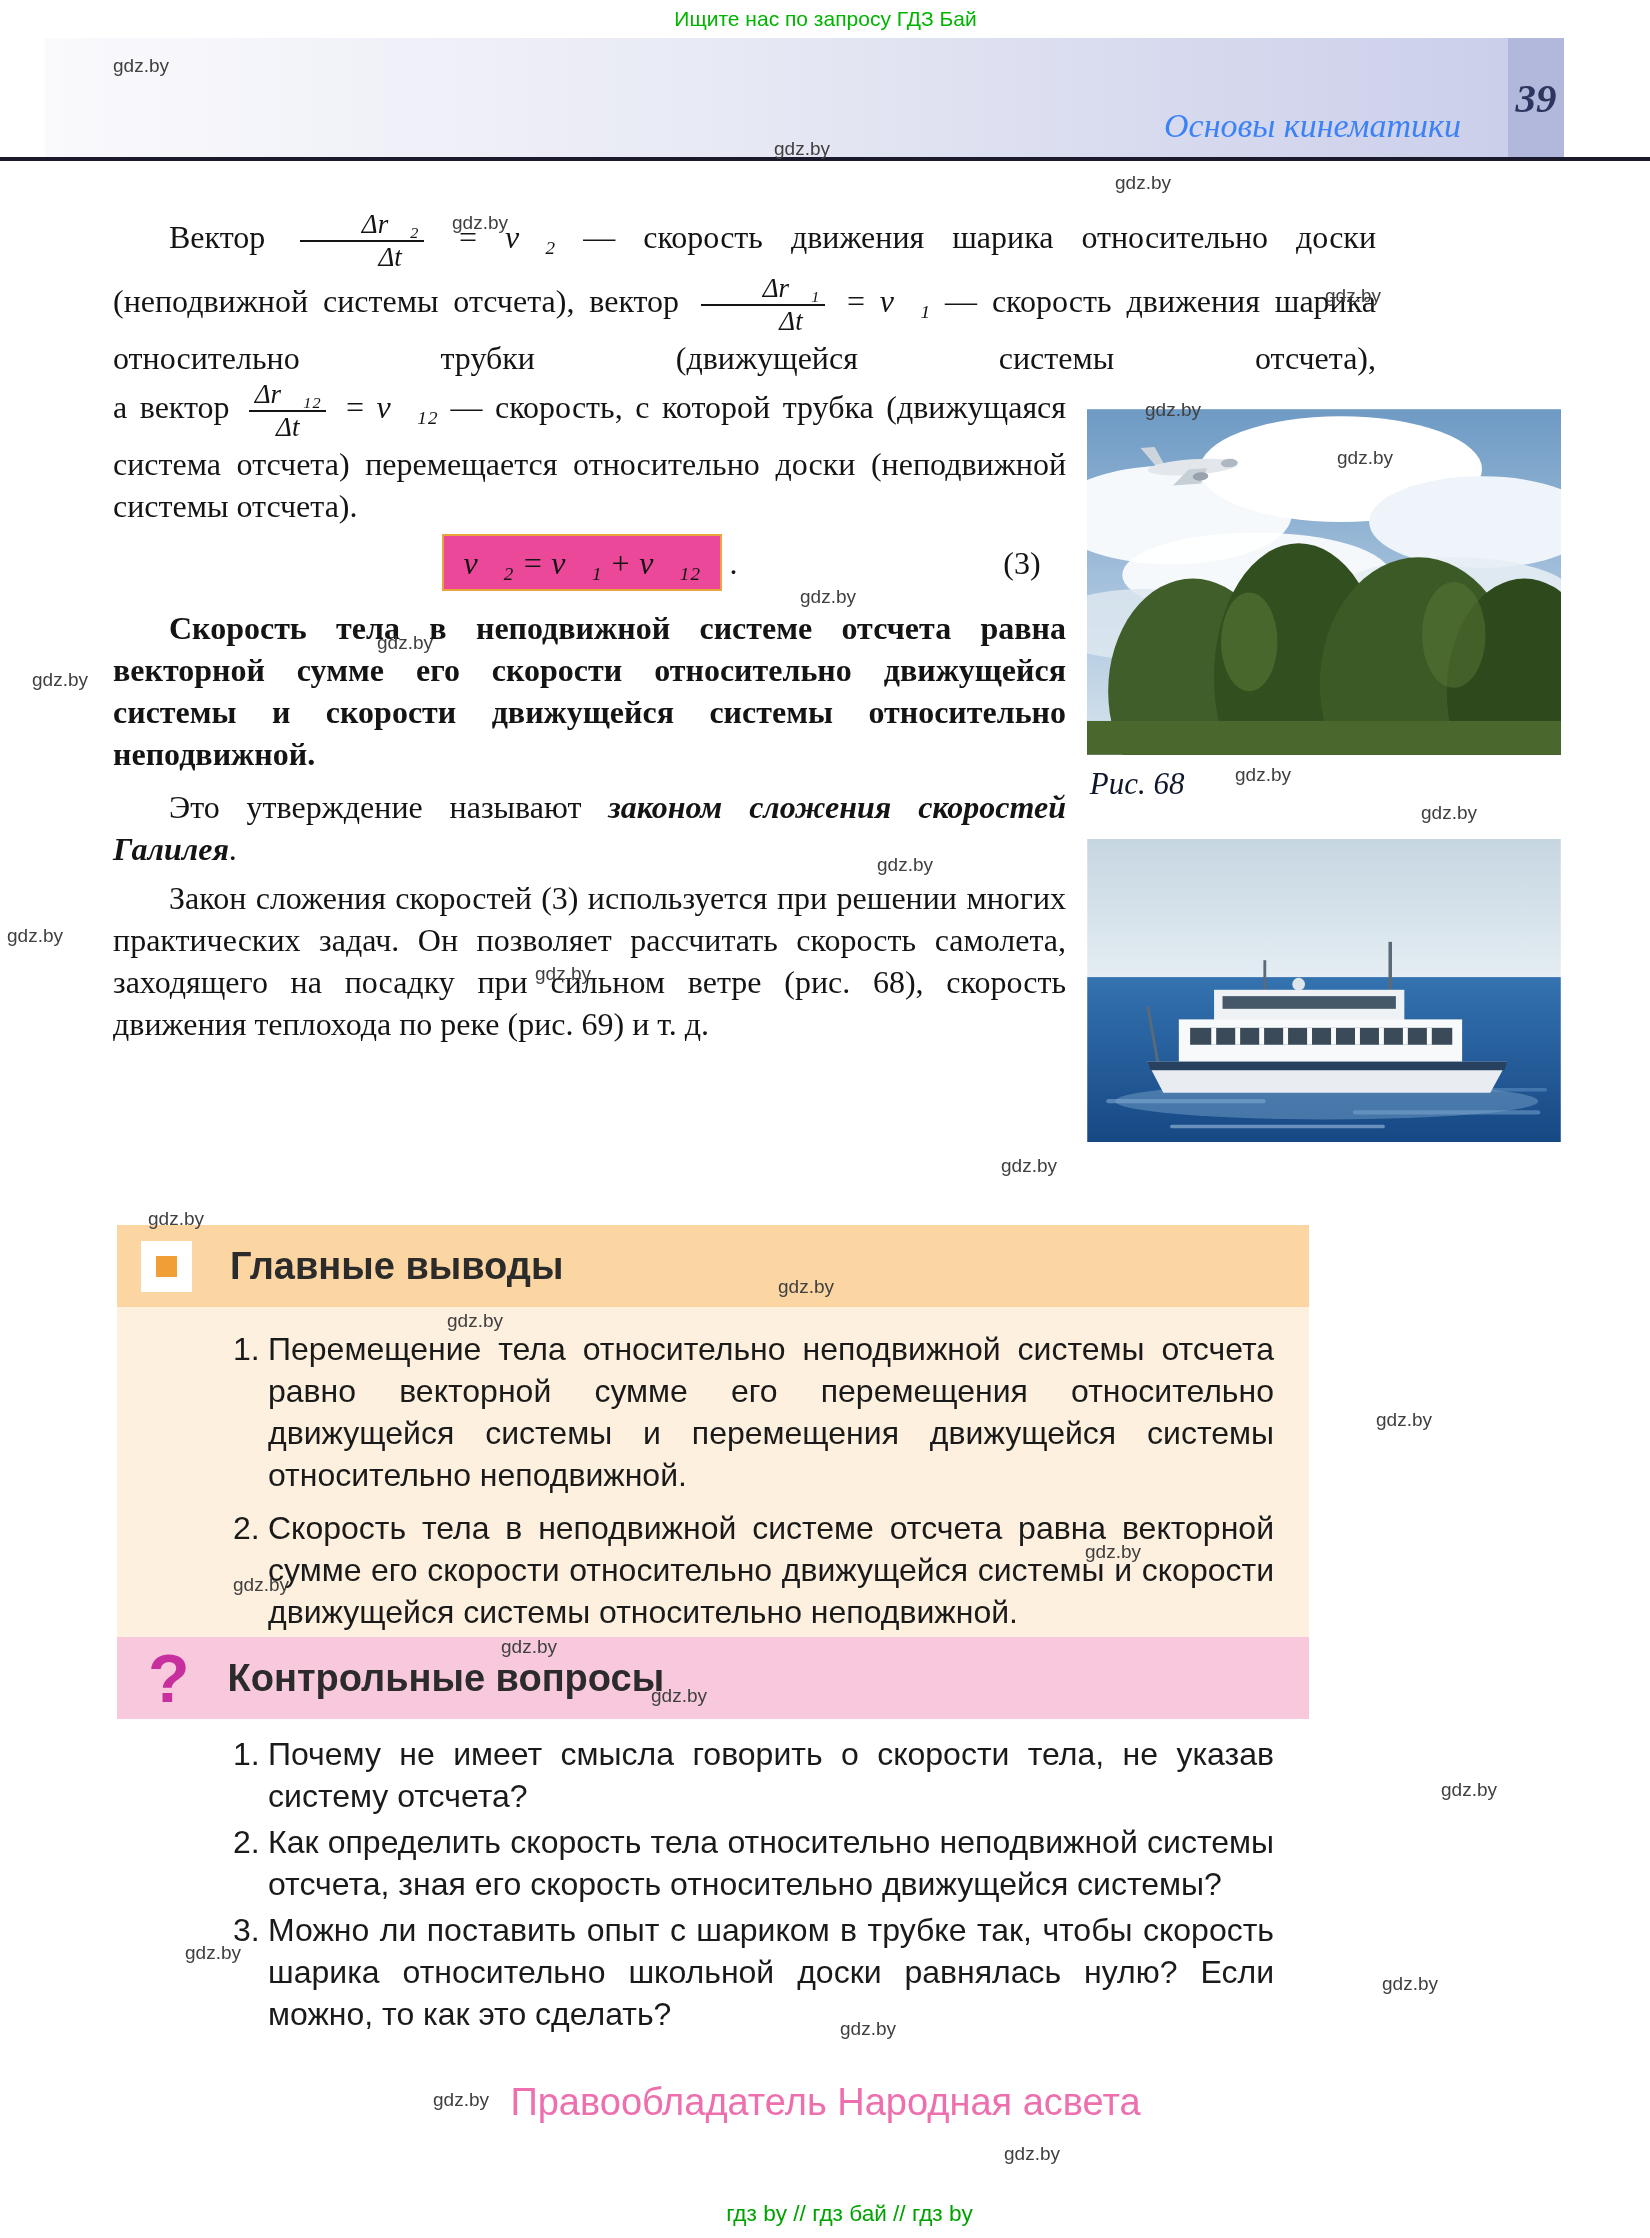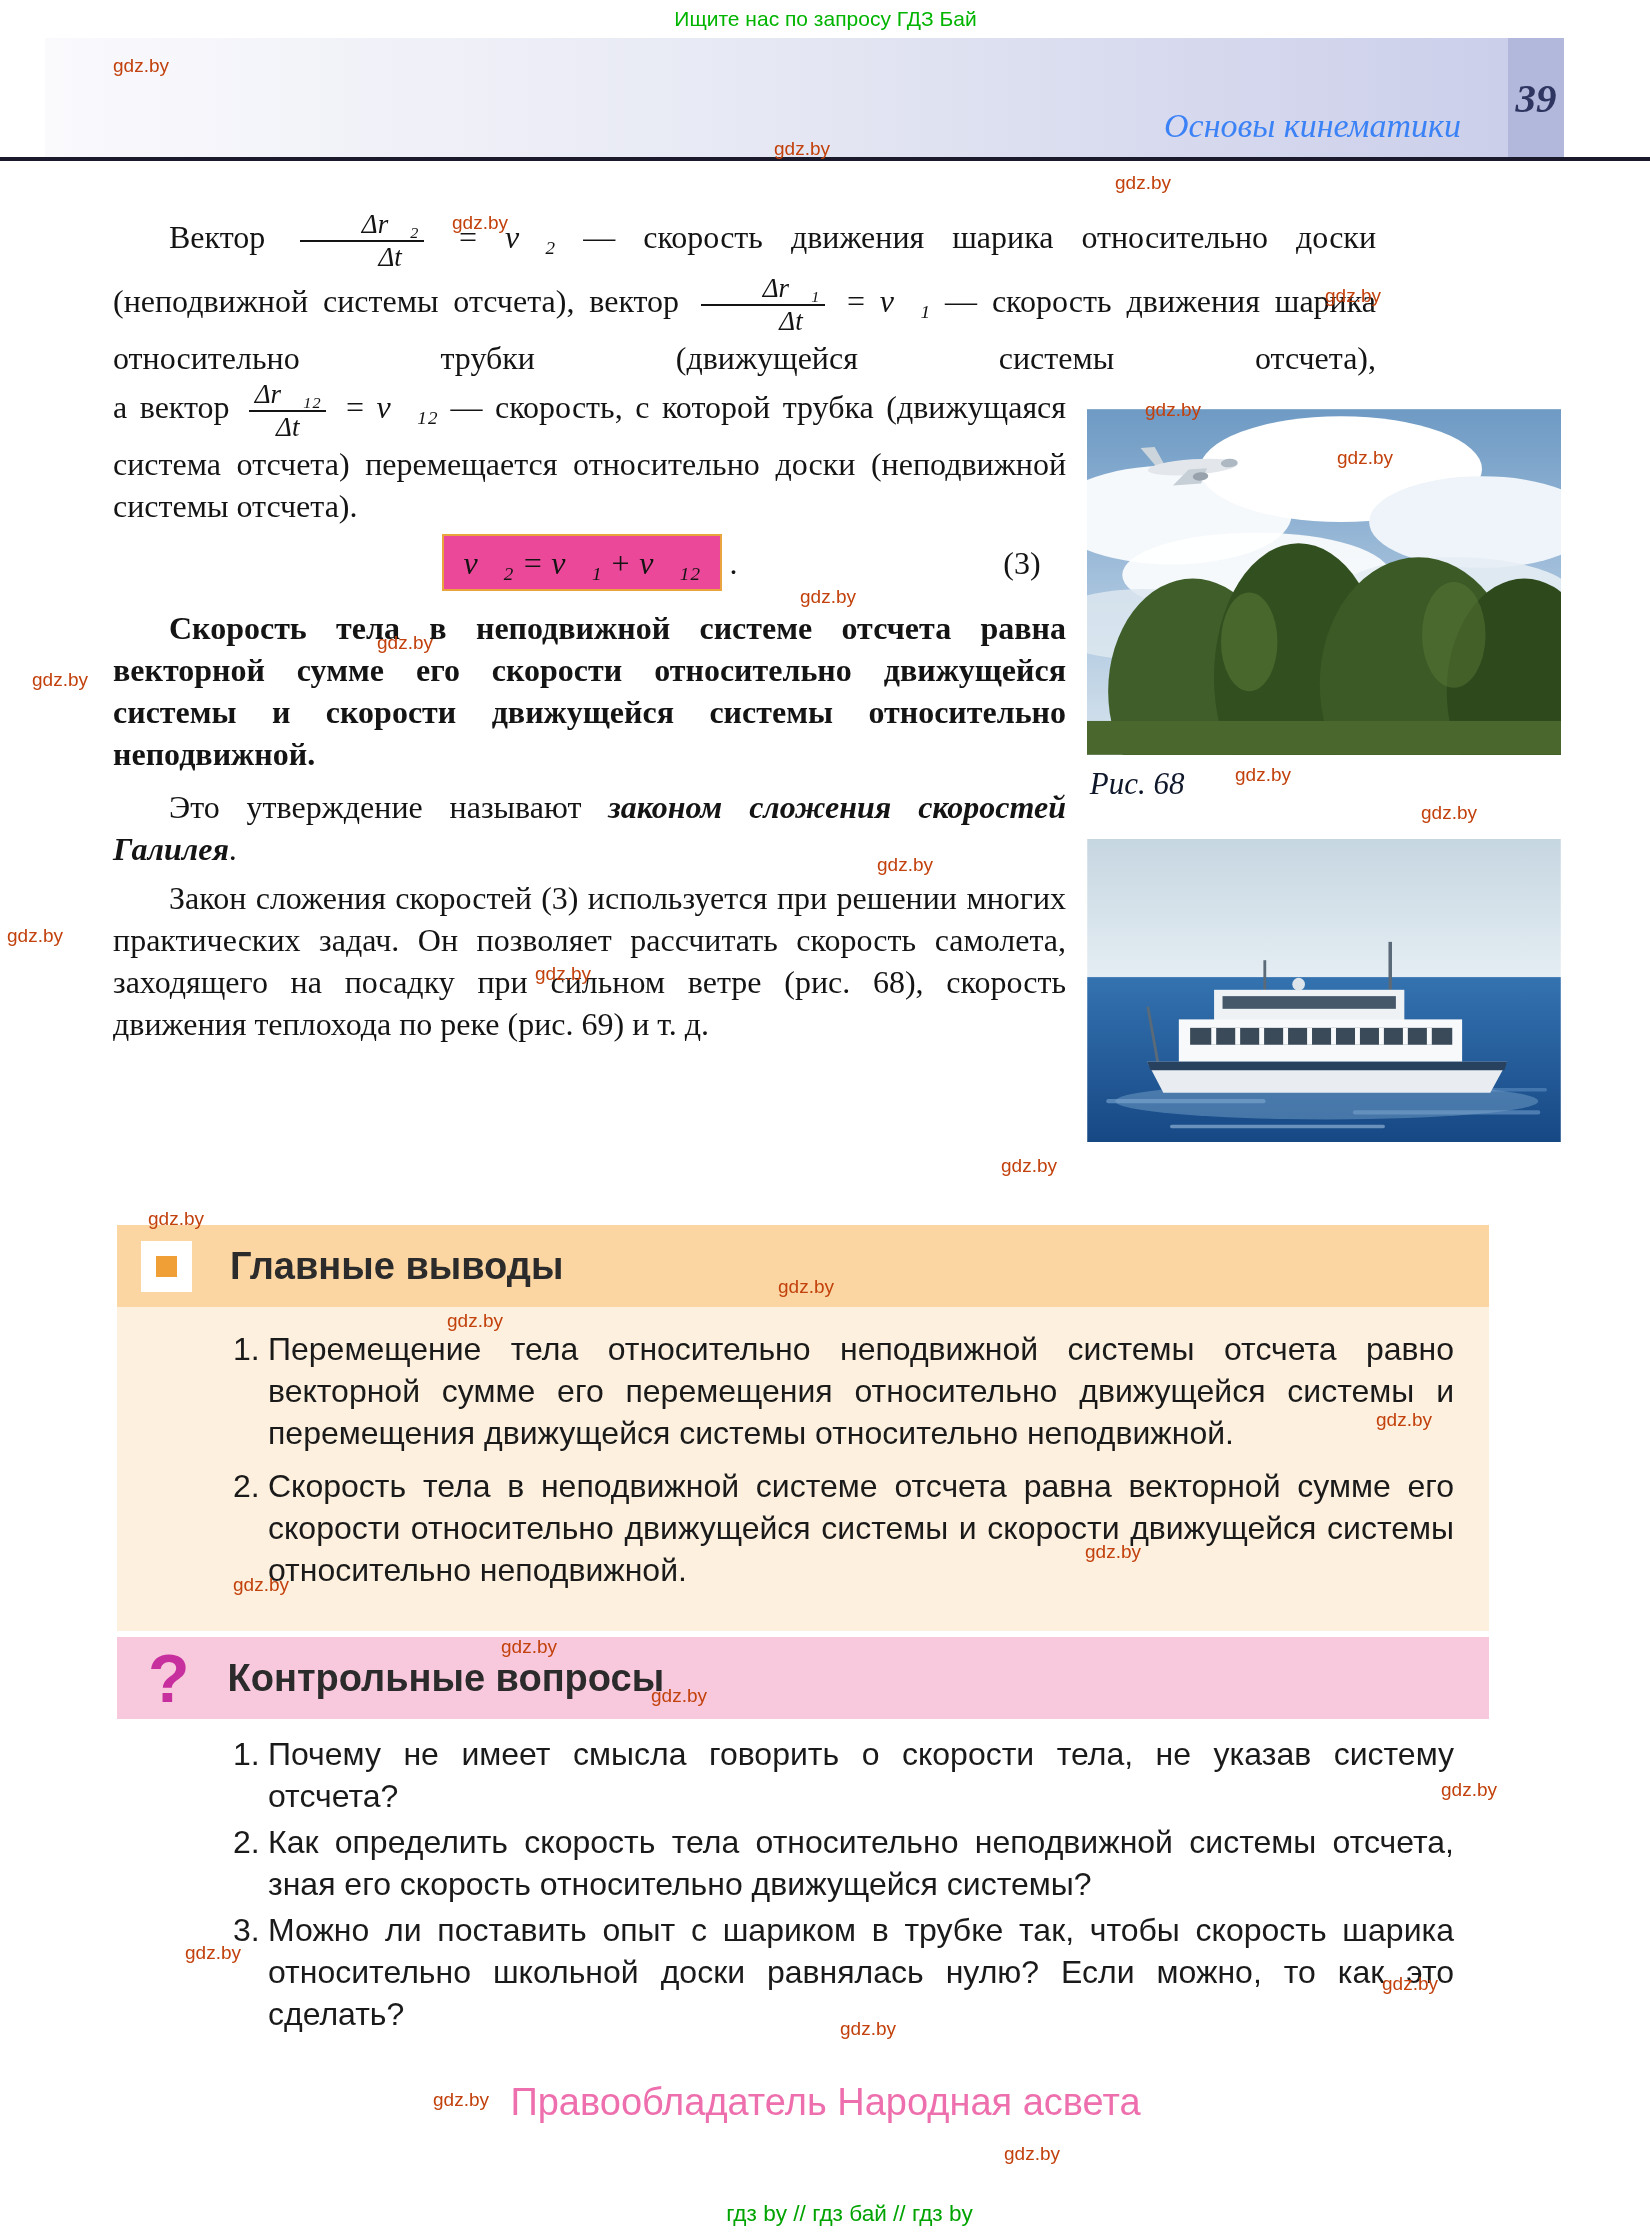--- a/index.html
+++ b/index.html
@@ -6,21 +6,21 @@
   body{
     width:1651px;height:2239px;position:relative;background:#ffffff;
     font-family:"Liberation Serif","DejaVu Serif",serif;color:#141414;
     overflow:hidden;
   }
 
   
   .wm{
     position:absolute;z-index:9;white-space:nowrap;
     font-family:"Liberation Sans","DejaVu Sans",sans-serif;
-    font-size:19px;color:#c2410c;
+    font-size:19px;color:#404040;
   }
   .top-promo{
     position:absolute;top:7px;left:0;width:100%;text-align:center;z-index:9;
     font-family:"Liberation Sans","DejaVu Sans",sans-serif;
     font-size:21px;color:#00b400;
   }
   .bottom-links{
     position:absolute;top:2201px;left:0;width:100%;text-align:center;z-index:9;
     font-family:"Liberation Sans","DejaVu Sans",sans-serif;
     font-size:22.6px;color:#00a300;padding-left:24px;
@@ -82,21 +82,21 @@
   
   .figure-column{position:absolute;left:1087px;top:409px;width:474px;z-index:2;}
   .figure-column figure{margin:0;padding:0;}
   .fig-caption{
     font-style:italic;font-size:31px;line-height:40px;color:#0f172a;
     margin:8.5px 0 35px 2.8px;
   }
   .figure-column svg{display:block;}
 
   
-  .section{position:absolute;left:117px;width:1372px;z-index:1;}
+  .section{position:absolute;left:117px;width:1192px;z-index:1;}
   .section-conclusions{top:1225px;}
   .section-questions{top:1637px;}
   .band{height:82px;display:flex;align-items:center;}
   .band-orange{background:#fbd6a2;}
   .band-pink{background:#f8c9dd;}
   .icon-box{
     width:51px;height:51px;background:#ffffff;margin-left:24px;flex:0 0 auto;
     display:flex;align-items:center;justify-content:center;
   }
   .icon-box-inner{width:21px;height:21px;background:#ef9f35;}

